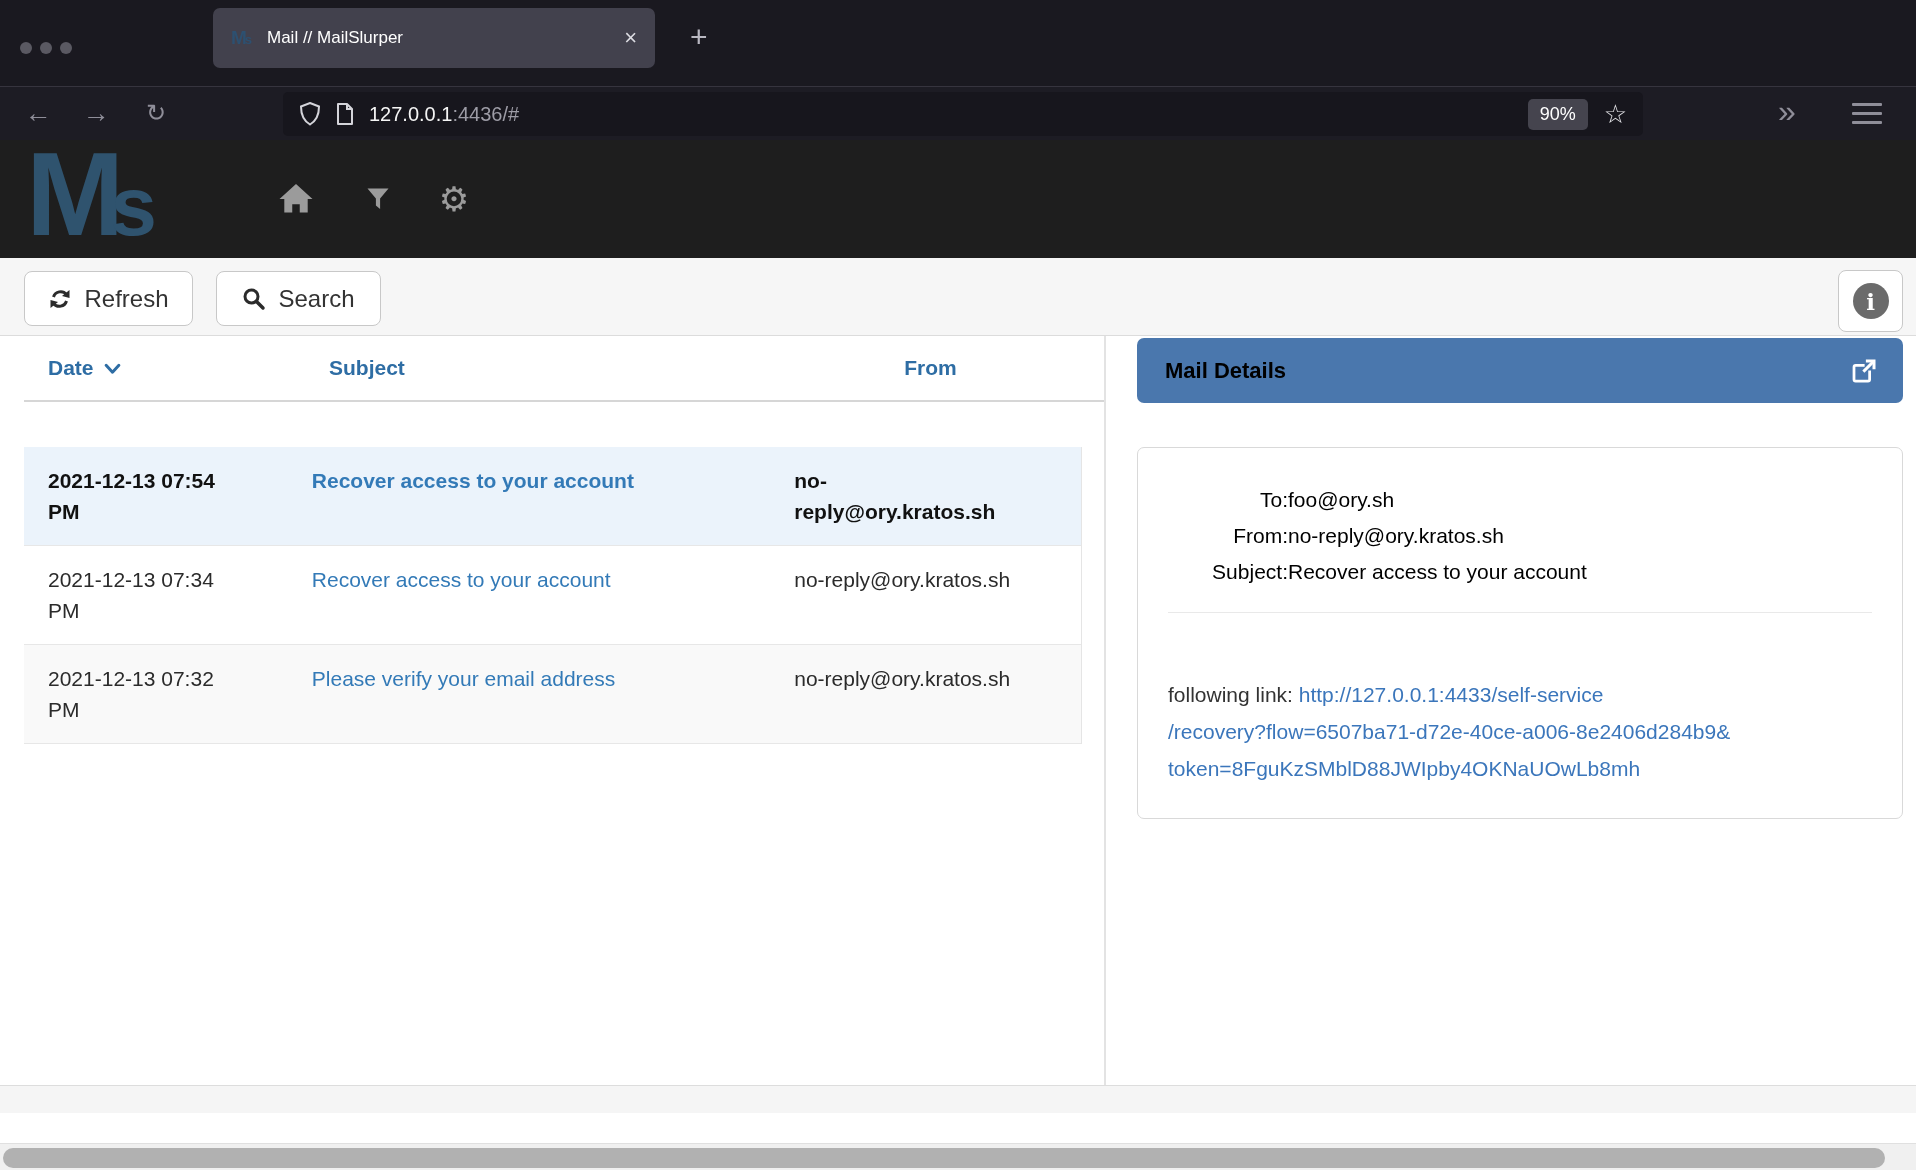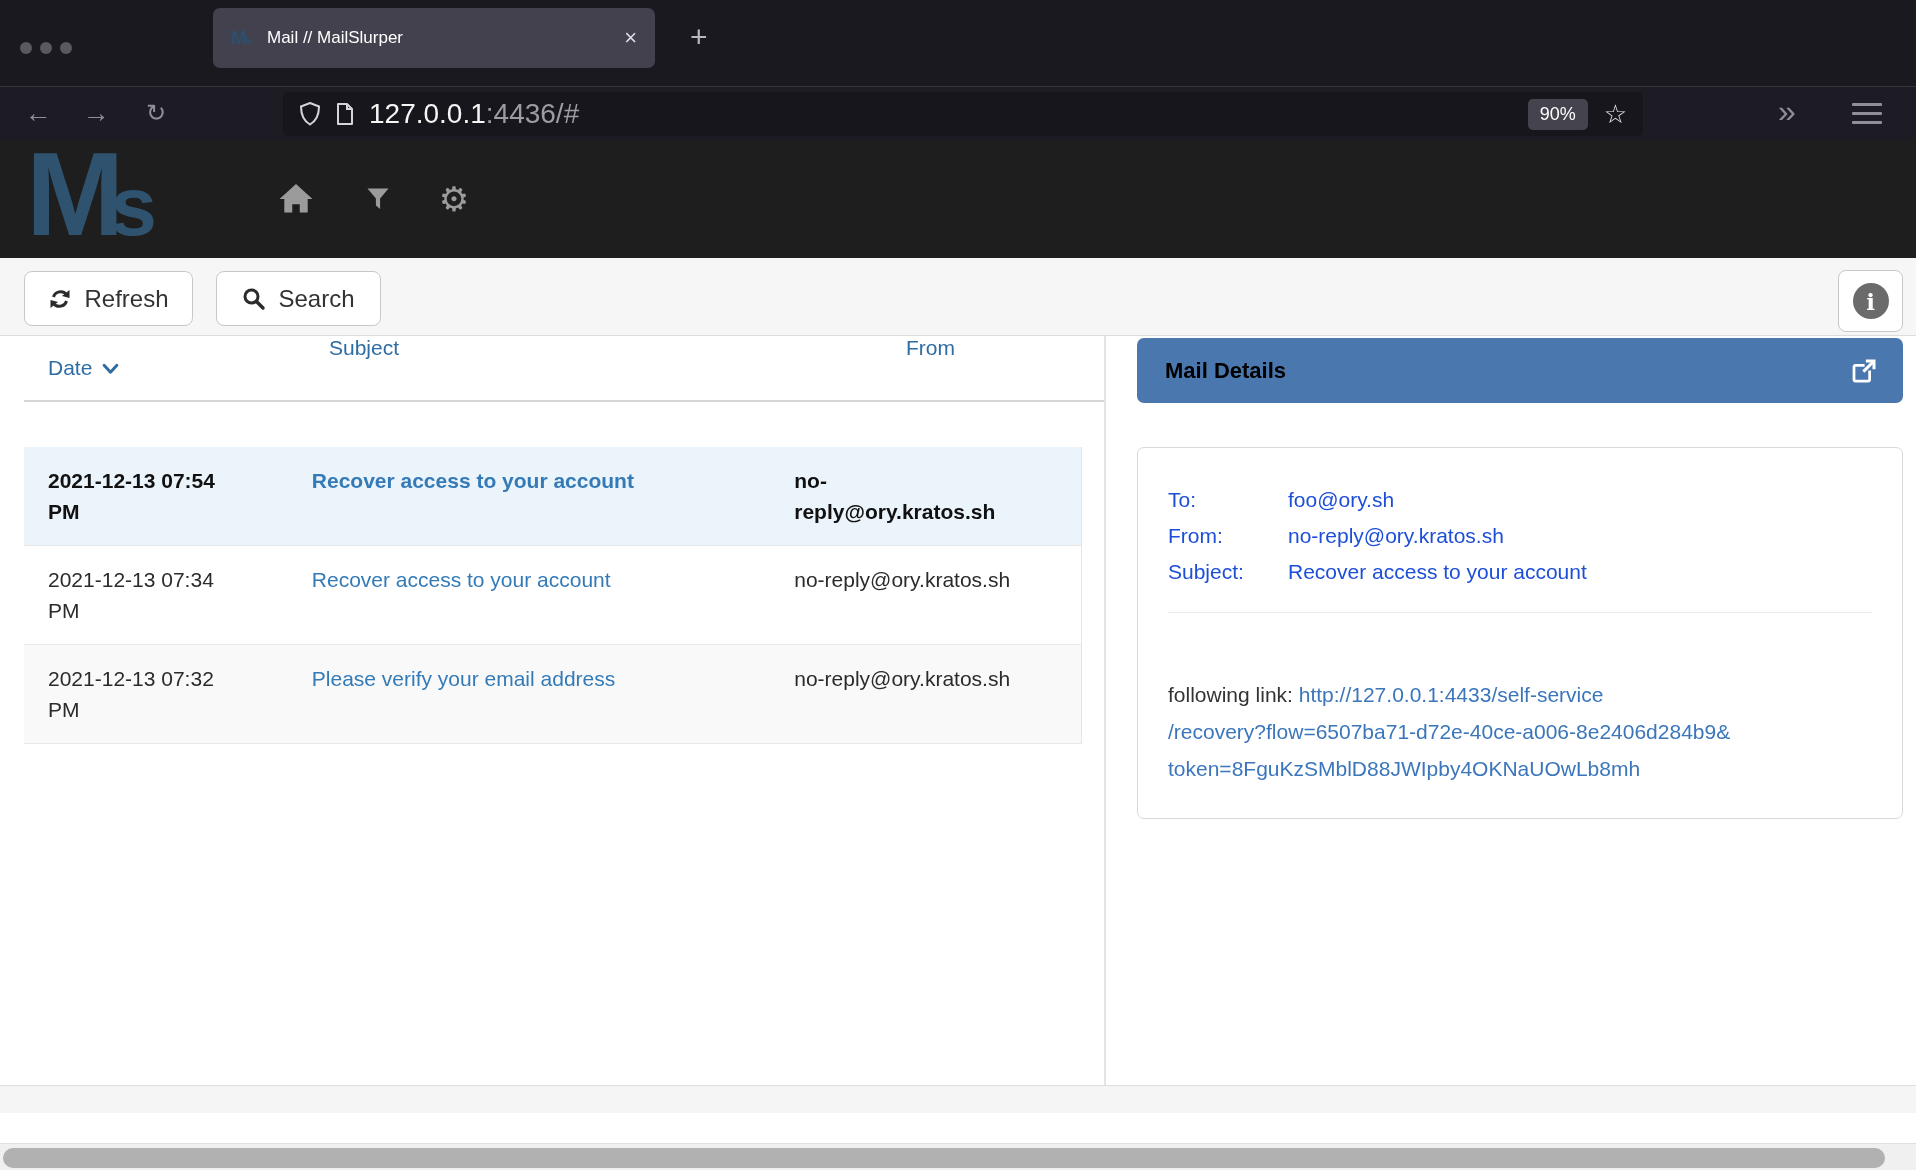--- a/index.html
+++ b/index.html
@@ -18,21 +18,21 @@
   .tab-close { color:#dcdce2; font-size:22px; cursor:default; }
   .newtab { position:absolute; left:690px; top:20px; color:#b9b8c1; font-size:30px; font-weight:300; }
 
   .navbar { position:absolute; left:0; top:86px; width:1916px; height:54px; background:#1d1c24; border-top:1px solid #36343e; }
   .navico { position:absolute; top:0; height:54px; line-height:52px; color:#8f8e99; font-size:27px; text-align:center; width:40px; }
   .navico.back { left:18px; }
   .navico.fwd { left:76px; }
   .navico.reload { left:136px; font-size:24px; }
   .urlbar { position:absolute; left:283px; top:5px; width:1360px; height:44px; background:#17161d; border-radius:5px; display:flex; align-items:center; padding:0 16px; }
   .urlbar svg { flex:0 0 auto; }
-  .url { margin-left:14px; font-size:28px; color:#f5f5f5; }
+  .url { margin-left:14px; font-size:20px; color:#f5f5f5; }
   .url .rest { color:#9d9ca6; }
   .zoom-badge { margin-left:auto; background:#45444e; color:#fff; font-size:18px; padding:5px 12px; border-radius:5px; }
   .star { margin-left:16px; color:#e6e6ea; font-size:26px; }
   .overflow { position:absolute; left:1778px; top:6px; color:#8f8e99; font-size:32px; letter-spacing:-2px; }
   .hamburger { position:absolute; left:1852px; top:16px; width:30px; }
   .hamburger i { display:block; height:3px; background:#8f8e99; margin-bottom:6px; border-radius:1px; }
 
   
   .appbar { position:absolute; left:0; top:140px; width:1916px; height:118px; background:#1e1e1e; overflow:hidden; }
   .logo { position:absolute; left:26px; top:-14px; color:#2f536e; font-weight:bold; white-space:nowrap; }
@@ -45,21 +45,21 @@
 
   
   .subtoolbar { position:absolute; left:0; top:258px; width:1916px; height:78px; background:#f6f6f6; border-bottom:1px solid #dcdcdc; }
   .btn { position:absolute; top:13px; height:55px; background:#fff; border:1px solid #c8c8c8; border-radius:8px; display:flex; align-items:center; justify-content:center; gap:12px; font-size:24px; color:#333; }
   .btn.refresh { left:24px; width:169px; }
   .btn.search { left:216px; width:165px; }
   .info-btn { position:absolute; left:1838px; top:270px; width:65px; height:62px; background:#fff; border:1px solid #c8c8c8; border-radius:8px; display:flex; align-items:center; justify-content:center; z-index:3; }
   .info-circle { width:36px; height:36px; background:#6b6b6b; border-radius:50%; color:#fff; font-family:"DejaVu Serif", serif; font-weight:bold; font-size:23px; display:flex; align-items:center; justify-content:center; }
 
   
-  .thead { position:absolute; left:24px; top:336px; width:1080px; height:66px; display:flex; border-bottom:2px solid #d6d6d6; font-weight:normal; font-size:21px; color:#2e6da4; }
+  .thead { position:absolute; left:24px; top:336px; width:1080px; height:66px; display:flex; align-items:center; border-bottom:2px solid #d6d6d6; font-weight:bold; font-size:21px; color:#2e6da4; }
   .th-date { width:256px; padding-left:24px; display:flex; align-items:center; gap:10px; }
   .th-subj { width:499px; padding-left:49px; }
   .th-from { width:303px; text-align:center; }
   .tbody { position:absolute; left:24px; top:447px; width:1058px; border-right:1px solid #e5e5e5; }
   .trow { display:flex; border-bottom:1px solid #e7e7e7; background:#fff;justify-content:flex-end; }
   .trow.sel { background:#ebf3fb; }
   .trow.alt { background:#f9f9f9; }
   .td { font-size:21px; line-height:31px; color:#2b2b2b; }
   .c-date { width:256px; padding:18px 50px 18px 24px; }
   .c-subj { width:499px; padding:18px 20px 18px 32px; }
@@ -67,21 +67,21 @@
   .td a { color:#337ab7; text-decoration:none; }
   .trow.sel .c-date, .trow.sel .c-from { font-weight:bold; color:#111; }
   .trow.sel .td a { font-weight:bold; }
 
   .v-divider { position:absolute; left:1104px; top:336px; width:2px; height:777px; background:#e3e3e3; }
 
   
   .md-header { position:absolute; left:1137px; top:338px; width:766px; height:65px; background:#4a77ad; border-radius:7px; display:flex; align-items:center; padding:0 24px 0 28px; }
   .md-title { color:#000000; font-weight:bold; font-size:22px; flex:1; }
   .md-card { position:absolute; left:1137px; top:447px; width:766px; height:372px; background:#fff; border:1px solid #d9d9d9; border-radius:7px; padding:34px 30px 0 30px; }
-  .meta-row { display:flex; font-size:21px; line-height:36px; color:#1d4ed8; }
+  .meta-row { display:flex; font-size:21px; line-height:36px; color:#000000;text-align:right; }
   .mlabel { width:120px; }
   .md-hr { border:none; border-top:1px solid #e9e9e9; margin:22px 0 0 0; }
   .md-body { margin-top:26px; font-size:21px; line-height:37px; color:#333; }
   .md-body a { color:#3b76bb; text-decoration:none; }
 
   
   .strip-gray { position:absolute; left:0; top:1085px; width:1916px; height:28px; background:#f5f5f5; border-top:1px solid #ddd; }
   .strip-white { position:absolute; left:0; top:1113px; width:1916px; height:30px; background:#fff; }
   .hscroll { position:absolute; left:0; top:1143px; width:1916px; height:27px; background:#f0f0f0; border-top:1px solid #e0e0e0; }
   .hthumb { position:absolute; left:3px; top:4px; width:1882px; height:20px; background:#b1b1b1; border-radius:10px; }

